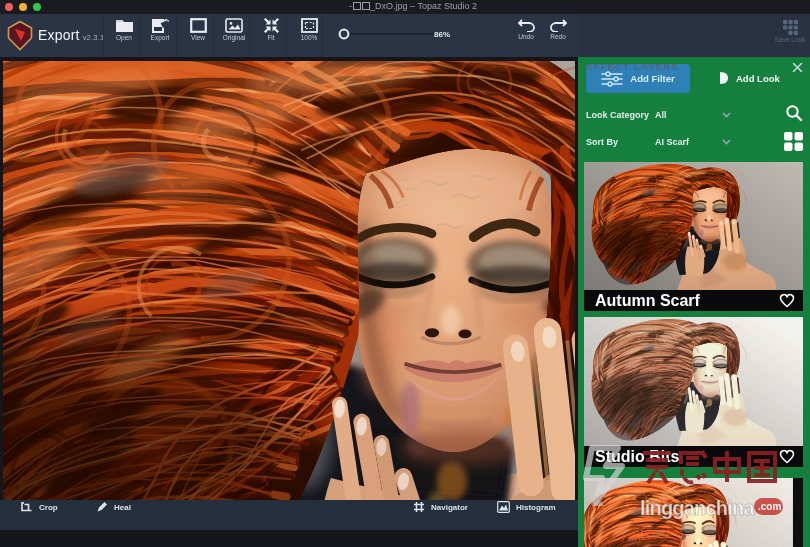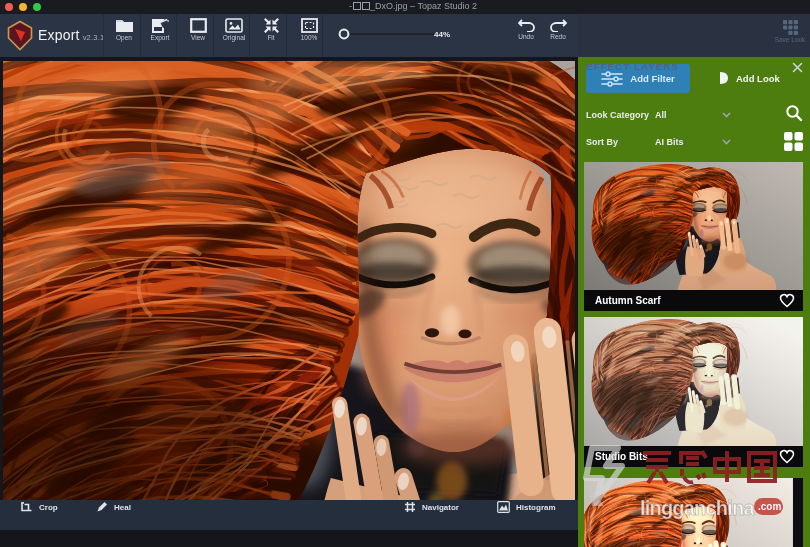--- a/index.html
+++ b/index.html
@@ -23,29 +23,29 @@
 #efflay{position:absolute;left:586px;top:13px;font-size:9.5px;letter-spacing:1.2px;color:#51647a;font-weight:bold;margin-top:34px;}
 
 #canvas{position:absolute;left:0;top:57px;width:578px;height:490px;background:#14161c;}
 #photo{position:absolute;left:3px;top:4px;width:572px;height:439px;overflow:hidden;background:#3a2415;}
 #photo svg{filter:saturate(1.07) contrast(1.02);}
 
 #botbar{position:absolute;left:0;top:500px;width:578px;height:30px;background:#242e3d;}
 .bitem{position:absolute;top:0;height:14px;display:flex;align-items:center;color:#dde3e9;font-size:8px;font-weight:bold;}
 .bitem svg{margin-right:6px;}
 
-#panel{position:absolute;left:578px;top:57px;width:232px;height:490px;background:#4d7c0f;}
+#panel{position:absolute;left:578px;top:57px;width:232px;height:490px;background:#15803d;}
 #closex{position:absolute;right:7px;top:5px;color:#cdd5dd;font-size:13px;}
 #addfilter{position:absolute;left:8px;top:7px;width:104px;height:29px;background:#2e80b7;border-radius:3px;display:flex;align-items:center;justify-content:center;color:#d7ecf8;font-size:9.5px;font-weight:bold;}
 #addlook{position:absolute;left:140px;top:14px;display:flex;align-items:center;color:#f2f5f7;font-size:9.5px;font-weight:bold;}
 .prow{position:absolute;left:8px;width:170px;color:#e6ebf0;font-size:9px;font-weight:bold;}
 .prow .val{position:absolute;left:69px;}
 .prow .chev{position:absolute;left:136px;top:2px;width:9px;height:6px;}
 .thumb{position:absolute;left:6px;width:219px;background:#0e0e10;}
-.tlabel{position:absolute;left:0;bottom:0;width:100%;height:21px;background:rgba(10,10,12,.88);color:#fff;font-size:10px;font-weight:bold;line-height:21px;}
+.tlabel{position:absolute;left:0;bottom:0;width:100%;height:21px;background:rgba(10,10,12,.88);color:#fff;font-size:16px;font-weight:bold;line-height:21px;}
 .tlabel span{margin-left:11px;}
 .heart{position:absolute;right:8px;top:3px;}
 </style></head><body>
 <div id="win">
 
   <div id="canvas">
     <div id="photo">
       <svg width="572" height="439" viewBox="222 46 520 399" preserveAspectRatio="none">
         <use href="#art"></use>
       </svg>
@@ -58,21 +58,21 @@
           <path d="M2 1v8.5h9.5" stroke="#dde3e9" stroke-width="1.6" fill="none"></path>
           <path d="M4.5 3.5h4v6" stroke="#dde3e9" stroke-width="1.6" fill="none"></path>
           <path d="M1 2.8l3-2v2z" fill="#dde3e9"></path>
         </svg>
       Crop</div>
     <div class="bitem" style="left:96px">
       <svg width="12" height="12" viewBox="0 0 12 12">
           <path d="M1.5 10.5l1.5-4 5.5-5.5 2.5 2.5-5.5 5.5z" fill="#dde3e9"></path>
         </svg>
       Heal</div>
-    <div class="bitem" style="left:404px">
+    <div class="bitem" style="left:413px">
       <svg width="12" height="12" viewBox="0 0 12 12">
           <path d="M3.5 1v10M8.5 1v10M1 3.5h10M1 8.5h10" stroke="#dde3e9" stroke-width="1.5"></path>
         </svg>
       Navigator</div>
     <div class="bitem" style="left:497px">
       <svg width="13" height="12" viewBox="0 0 13 12">
           <rect x="0.7" y="0.7" width="11.6" height="10.6" rx="1" fill="none" stroke="#dde3e9" stroke-width="1.2"></rect>
           <path d="M2 9.5l3-5 2 2.4 2-3.4 2 6z" fill="#dde3e9"></path>
         </svg>
       Histogram</div>
@@ -95,21 +95,21 @@
       </svg>
       Add Filter</div>
     <div id="addlook">
       <svg width="12" height="14" viewBox="0 0 12 14" style="margin-right:6px">
           <path d="M2 1c6 0 8 3 8 6s-2 6-8 6z" fill="#f2f5f7"></path>
         </svg>
       Add Look</div>
     <div class="prow" style="top:53px">Look Category<span class="val">All</span><svg class="chev" width="9" height="6" viewBox="0 0 9 6">
           <path d="M1 1l3.5 3.5L8 1" stroke="#98a5b2" stroke-width="1.6" fill="none"></path>
         </svg></div>
-    <div class="prow" style="top:80px">Sort By<span class="val">AI Bits</span><svg class="chev" width="9" height="6" viewBox="0 0 9 6">
+    <div class="prow" style="top:80px">Sort By<span class="val">AI Scarf</span><svg class="chev" width="9" height="6" viewBox="0 0 9 6">
           <path d="M1 1l3.5 3.5L8 1" stroke="#98a5b2" stroke-width="1.6" fill="none"></path>
         </svg></div>
     <svg style="position:absolute;left:207px;top:47px" width="18" height="18" viewBox="0 0 18 18">
         <circle cx="7.5" cy="7.5" r="5.2" fill="none" stroke="#fff" stroke-width="2"></circle>
         <path d="M11.5 11.5L16 16" stroke="#fff" stroke-width="2.4" stroke-linecap="round"></path>
       </svg>
     <svg style="position:absolute;left:206px;top:75px" width="19" height="19" viewBox="0 0 19 19">
         <g fill="#fff">
           <rect x="0" y="0" width="8.5" height="8.5" rx="2"></rect>
           <rect x="10.5" y="0" width="8.5" height="8.5" rx="2"></rect>
@@ -234,21 +234,21 @@
           <rect x="1" y="1" width="15" height="13" fill="none" stroke="#e8ecf0" stroke-width="1.8"></rect>
           <path d="M5 4.5l7 0M5 10.5h7M4.5 4.5l0 6M12.5 4.5v6" stroke="#e8ecf0" stroke-width="1.2" stroke-dasharray="2 1.6"></path>
         </svg>
       <div class="lbl">100%</div>
       </div>
 
     <svg id="zoomctl" width="100" height="12" viewBox="0 0 100 12">
         <line x1="12" y1="6" x2="96" y2="6" stroke="#1e242e" stroke-width="2"></line>
         <circle cx="6" cy="6" r="4.4" fill="none" stroke="#e8ecf0" stroke-width="2"></circle>
       </svg>
-    <div id="pct">44%</div>
+    <div id="pct">86%</div>
 
     <div class="tbtn" style="left:508px">
       <svg width="19" height="14" viewBox="0 0 19 14">
           <path d="M5 2L2 5l3 3" fill="none" stroke="#e8ecf0" stroke-width="1.8"></path>
           <path d="M2.5 5H12a5 4.5 0 0 1 0 9h-2" fill="none" stroke="#e8ecf0" stroke-width="1.8"></path>
         </svg>
       <div class="lbl">Undo</div>
       </div>
     <div class="tbtn" style="left:540px">
       <svg width="19" height="14" viewBox="0 0 19 14">

